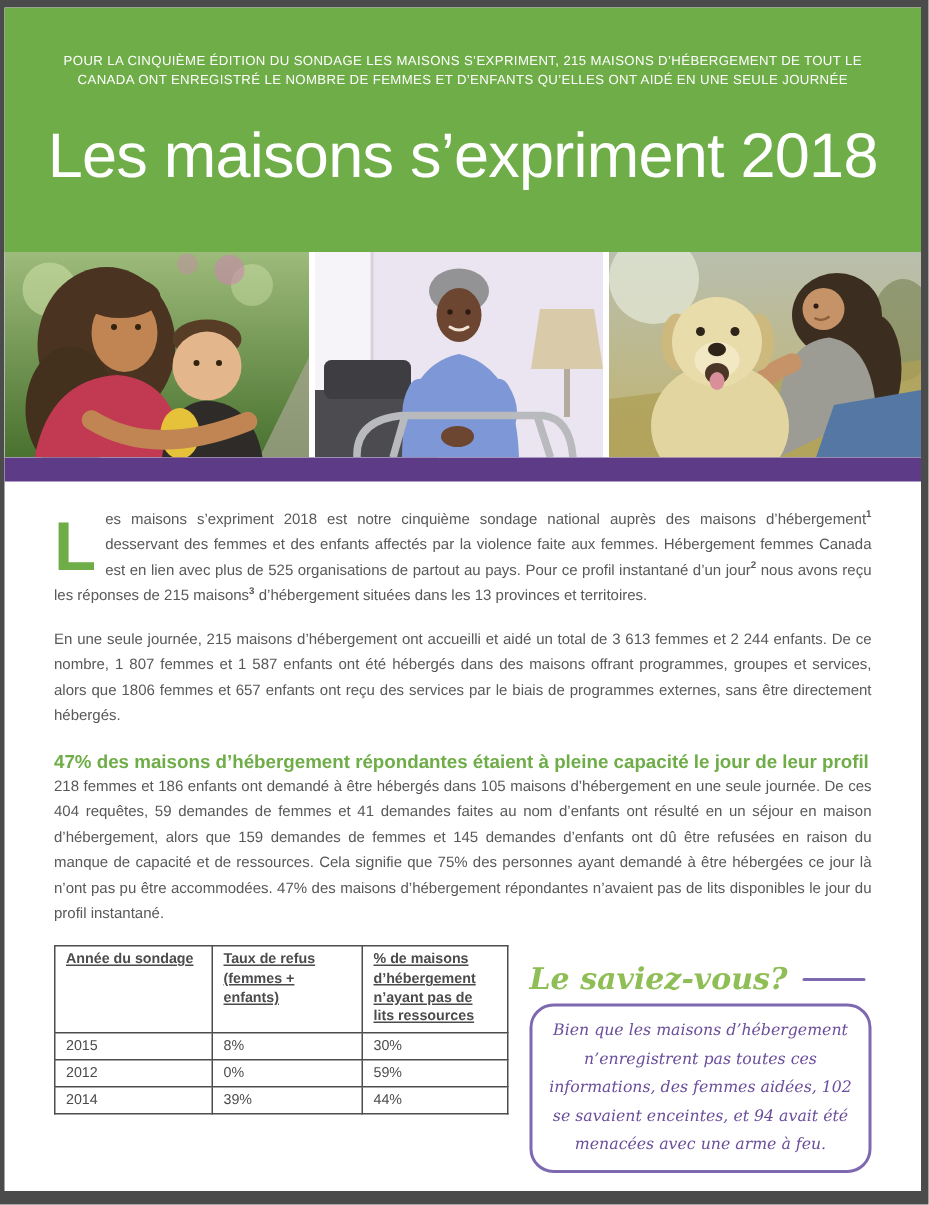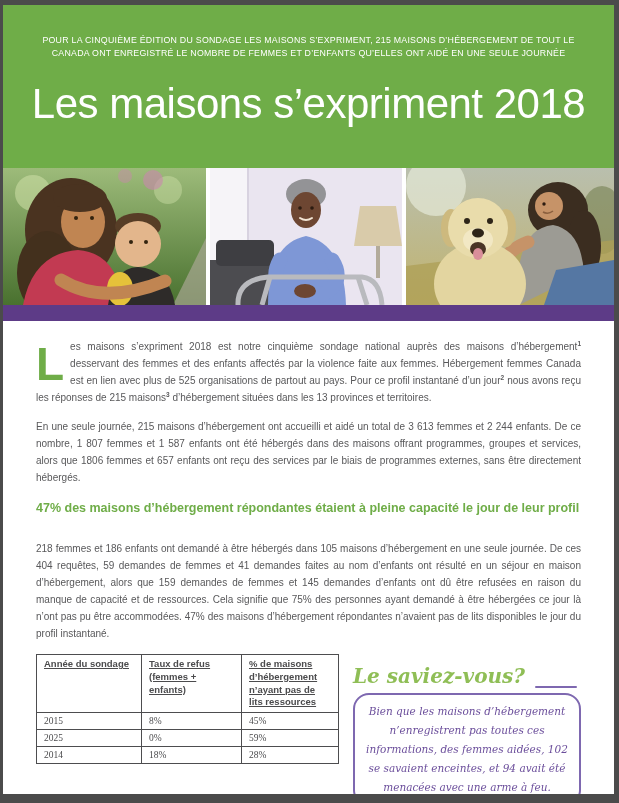--- a/index.html
+++ b/index.html
@@ -22,31 +22,31 @@
   .photo{height:137px;overflow:hidden;}
   .photo svg{display:block;}
 
   .band{flex:0 0 16px;background:var(--purple);}
 
   
   .content{flex:1 1 auto;padding:17px 33px 0;color:var(--textGray);}
   .content p{font-size:10px;line-height:1.7;text-align:justify;margin-bottom:12px;}
   .dropcap{float:left;color:var(--green);font-weight:bold;font-size:46px;line-height:1;margin:3px 6px 0 0;}
   sup{font-size:6.5px;font-weight:bold;vertical-align:super;line-height:0;}
-  .section-heading{color:var(--green);font-weight:bold;font-size:12.5px;margin:15px 0 25px;}
+  .section-heading{color:var(--green);font-weight:bold;font-size:12.5px;margin:15px 0 1px;}
 
   .table-zone{display:flex;align-items:flex-start;margin-top:2px;}
   table{border-collapse:collapse;flex:0 0 auto;}
   th,td{border:1px solid var(--tableBorder);font-size:9.5px;color:#4b4b4d;text-align:left;vertical-align:top;padding:3px 7px;}
   th{font-weight:bold;line-height:1.35;text-decoration:underline;}
-  td{height:13px;font-family:Liberation Serif, serif;}
+  td{height:13px;}
   .col-year{width:105px;} .col-refus{width:100px;} .col-lits{width:97px;}
 
   .dyk{flex:1 1 auto;padding:10px 0 0 14px;}
-  .dyk-title-row{display:flex;align-items:flex-end;}
+  .dyk-title-row{display:flex;align-items:center;}
   .dyk-title{font-family:"DejaVu Serif","Liberation Serif",serif;font-style:italic;font-weight:bold;color:var(--scriptGreen);font-size:20px;white-space:nowrap;}
   .dyk-rule{flex:1;height:2px;background:var(--calloutBorder);margin:2px 4px 0 10px;border-radius:2px;}
   .dyk-box{margin-top:5px;border:2px solid var(--calloutBorder);border-radius:16px;padding:7px 10px 8px;text-align:center;
     font-family:"DejaVu Serif","Liberation Serif",serif;font-style:italic;color:var(--calloutPurple);font-size:10.5px;line-height:1.8;}
 </style>
 </head>
 <body>
 
 <div class="page">
 
@@ -159,31 +159,31 @@
           <tr>
             <th class="col-year">Année du sondage</th>
             <th class="col-refus">Taux de refus (femmes + enfants)</th>
             <th class="col-lits">% de maisons d’hébergement n’ayant pas de lits ressources</th>
           </tr>
         </thead>
         <tbody>
             <tr>
               <td>2015</td>
               <td>8%</td>
-              <td>45%</td>
+              <td>30%</td>
             </tr>
             <tr>
-              <td>2025</td>
+              <td>2012</td>
               <td>0%</td>
               <td>59%</td>
             </tr>
             <tr>
               <td>2014</td>
-              <td>18%</td>
-              <td>28%</td>
+              <td>39%</td>
+              <td>44%</td>
             </tr>
           </tbody>
       </table>
 
       <div class="dyk">
         <div class="dyk-title-row">
           <span class="dyk-title">Le saviez-vous?</span>
           <span class="dyk-rule"></span>
         </div>
         <div class="dyk-box">Bien que les maisons d’hébergement n’enregistrent pas toutes ces informations, des femmes aidées, 102 se savaient enceintes, et 94 avait été menacées avec une arme à feu.</div>

